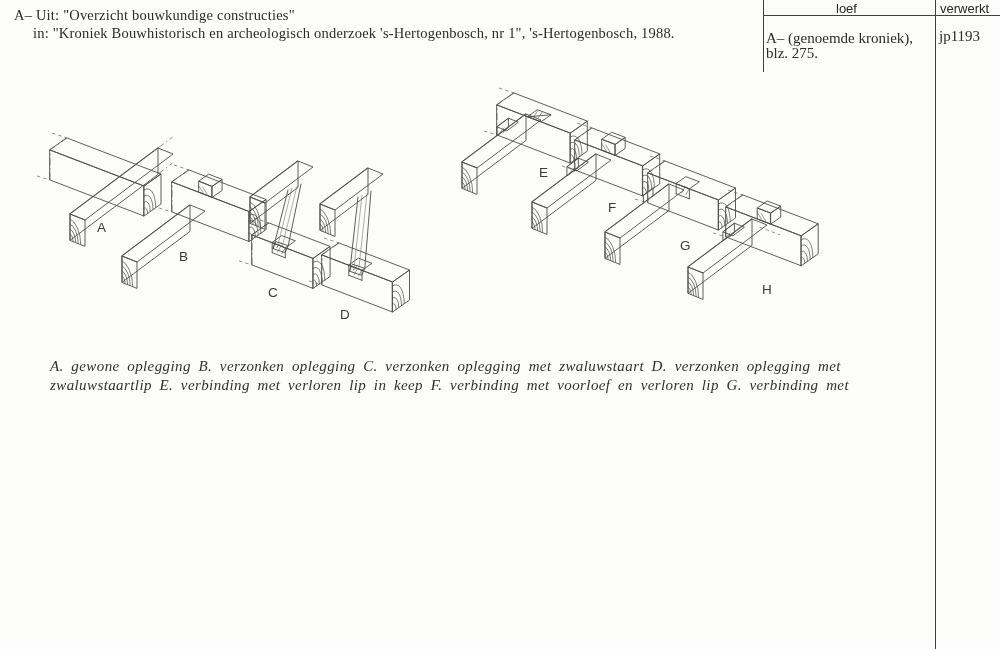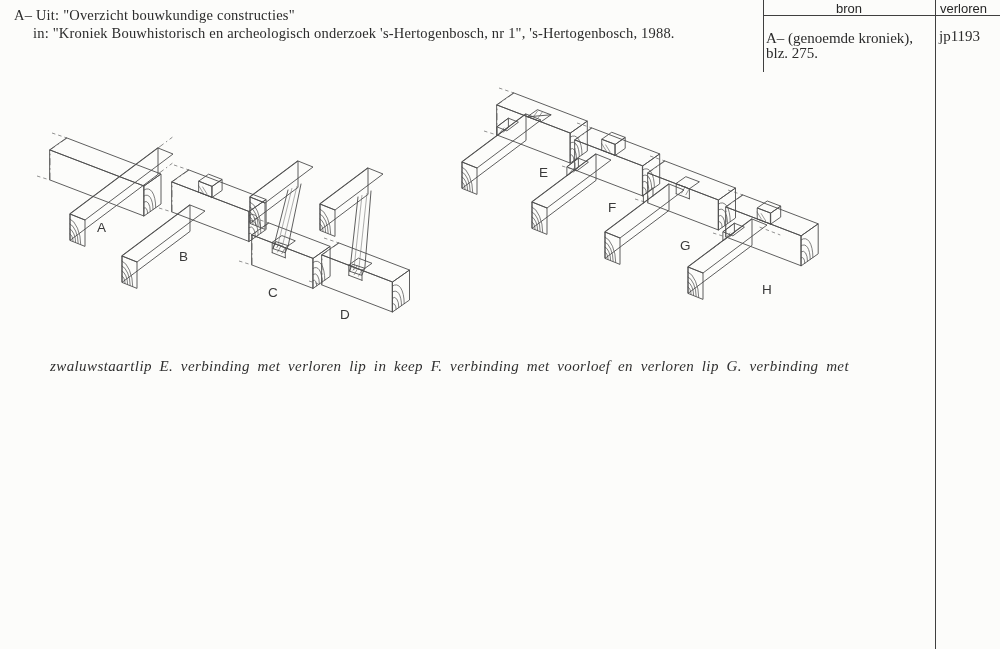--- a/index.html
+++ b/index.html
@@ -34,22 +34,22 @@
 </style>
 </head>
 <body>
 
 <div class="cite" style="left:14px;top:7px">A– Uit: "Overzicht bouwkundige constructies"</div>
 <div class="cite" style="left:33px;top:25px">in: "Kroniek Bouwhistorisch en archeologisch onderzoek 's-Hertogenbosch, nr 1", 's-Hertogenbosch, 1988.</div>
 
 <div class="vline" style="left:763px;top:0;height:72px"></div>
 <div class="vline" style="left:935px;top:0;height:649px"></div>
 <div class="hline" style="left:763px;top:15px;width:237px"></div>
-<div class="thead" style="left:836px;top:1px">bron</div>
-<div class="thead" style="left:940px;top:1px">verloren</div>
+<div class="thead" style="left:836px;top:1px">loef</div>
+<div class="thead" style="left:940px;top:1px">verwerkt</div>
 <div class="cell" style="left:766px;top:30px">A– (genoemde kroniek),</div>
 <div class="cell" style="left:766px;top:45px">blz. 275.</div>
 <div class="cell" style="left:939px;top:28px">jp1193</div>
 
 <svg id="diagram" style="position:absolute;left:20px;top:80px" width="870" height="262" viewBox="20 80 870 262" xmlns="http://www.w3.org/2000/svg">
     <g>
       <path class="ln" d="M 50 150 L 144 186 L 161 174 L 67 138 Z"></path>
       <path class="ln" d="M 50 150 L 144 186 L 144 216 L 50 180 Z"></path>
       <path class="ln" d="M 144 186 L 161 174 L 161 204 L 144 216 Z"></path>
       <g transform="matrix(0.45 -0.32 0 1 144 216)">
@@ -305,14 +305,15 @@
 <div class="joint-label" style="left:97px;top:220px">A</div>
 <div class="joint-label" style="left:179px;top:249px">B</div>
 <div class="joint-label" style="left:268px;top:285px">C</div>
 <div class="joint-label" style="left:340px;top:307px">D</div>
 <div class="joint-label" style="left:539px;top:165px">E</div>
 <div class="joint-label" style="left:608px;top:200px">F</div>
 <div class="joint-label" style="left:680px;top:238px">G</div>
 <div class="joint-label" style="left:762px;top:282px">H</div>
 
 <div class="caption">
+  <div>A. gewone oplegging B. verzonken oplegging C. verzonken oplegging met zwaluwstaart D. verzonken oplegging met</div>
   <div>zwaluwstaartlip E. verbinding met verloren lip in keep F. verbinding met voorloef en verloren lip G. verbinding met</div>
 </div>
 
 </body></html>

